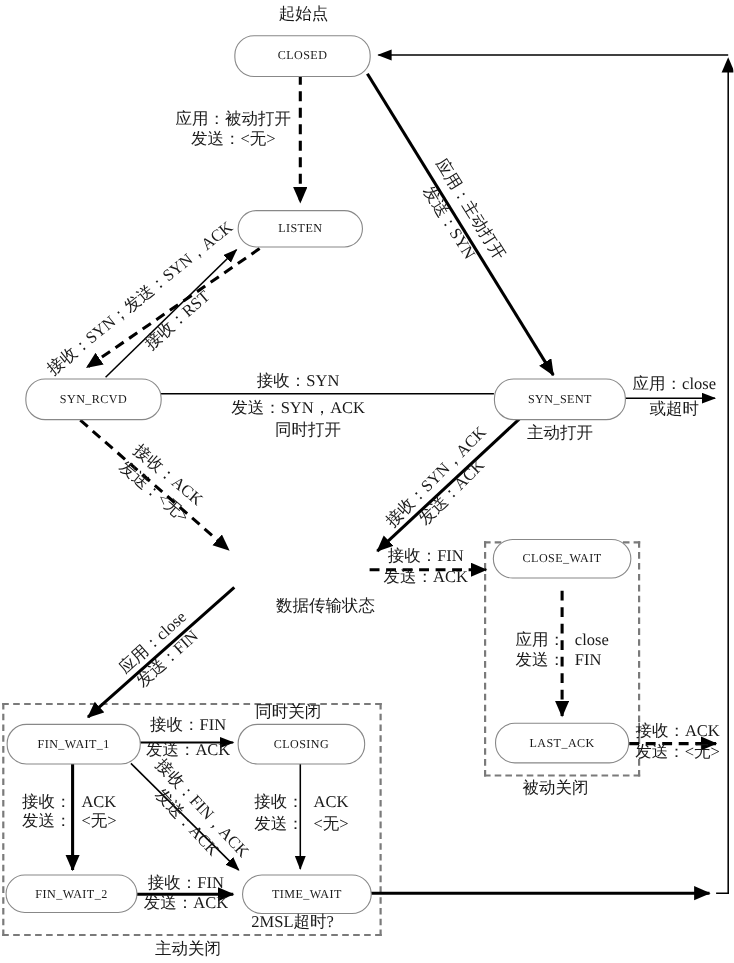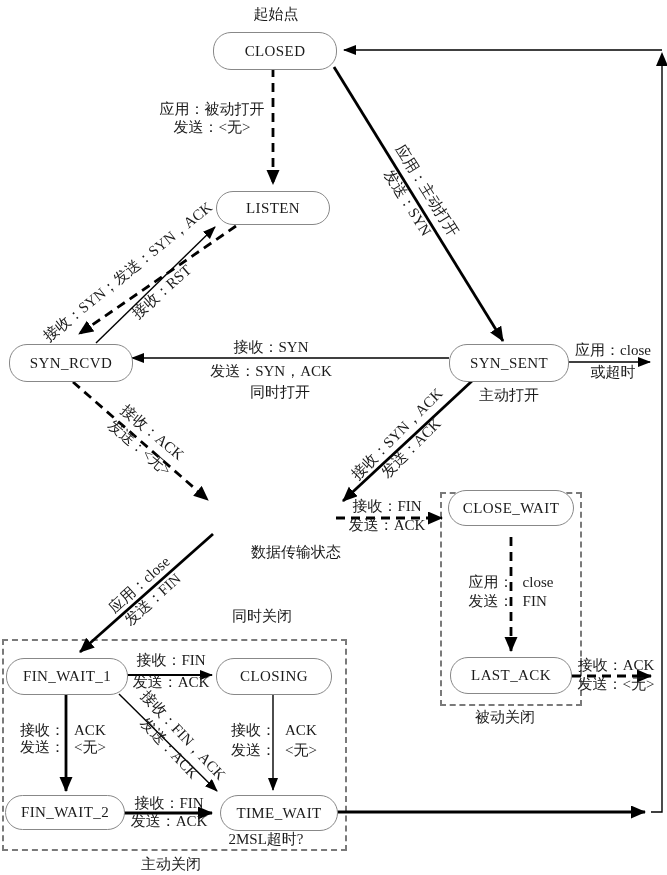--- a/index.html
+++ b/index.html
@@ -2,21 +2,21 @@
 <html><head>
 <meta charset="utf-8">
 <style>
   html,body{margin:0;padding:0;background:#ffffff;}
   .canvas{position:relative;width:667px;height:875px;background:#ffffff;overflow:hidden;
           font-family:"Liberation Serif","DejaVu Serif",serif;color:#1a1a1a;}
   .dbox{position:absolute;border:2px dashed #7a7a7a;z-index:1;}
   svg.wires{position:absolute;left:0;top:0;z-index:2;}
   .node{position:absolute;z-index:3;background:#fff;border:1.5px solid #888;border-radius:18px;
         display:flex;align-items:center;justify-content:center;
-        font-size:15px;letter-spacing:.4px;white-space:nowrap;}
+        font-size:11px;letter-spacing:.4px;white-space:nowrap;}
   .lbl{position:absolute;z-index:4;transform:translate(-50%,-50%);text-align:center;
        white-space:nowrap;font-size:15px;line-height:19px;}
   .grid2{display:grid;grid-template-columns:auto auto;column-gap:9px;}
   .gl{text-align:right;}
   .gr{text-align:left;}
   .tk{stroke:#000;stroke-width:2.8;fill:none;}
   .md{stroke:#000;stroke-width:2;fill:none;}
   .tn{stroke:#000;stroke-width:1.4;fill:none;}
   .dsh{stroke-dasharray:9 6;}
 </style>
@@ -55,34 +55,34 @@
     <path class="tn" d="M273 694 L273 790" marker-end="url(#ahs)"></path>
     <path class="tk" d="M124 813 L212 813" marker-end="url(#ahb)"></path>
     <path class="tk" d="M334 812 L645 812" marker-end="url(#ahb)"></path>
     <path class="tn" d="M651 812 L662 812 L662 64"></path>
     <polygon points="662,52 656,66 668,66" fill="#000"></polygon>
     <path class="tn" d="M662 50 L344 50" marker-end="url(#ahs)"></path>
   </svg>
 
   <div class="node" style="left:213px;top:32px;width:122px;height:36px;">CLOSED</div>
   <div class="node" style="left:216px;top:191px;width:112px;height:32px;">LISTEN</div>
-  <div class="node" style="left:9px;top:344px;width:122px;height:36px;">SYN_RCVD</div>
+  <div class="node" style="left:23px;top:344px;width:122px;height:36px;">SYN_RCVD</div>
   <div class="node" style="left:449px;top:344px;width:118px;height:36px;">SYN_SENT</div>
   <div class="node" style="left:448px;top:490px;width:124px;height:34px;">CLOSE_WAIT</div>
   <div class="node" style="left:450px;top:657px;width:120px;height:35px;">LAST_ACK</div>
   <div class="node" style="left:6px;top:658px;width:120px;height:35px;">FIN_WAIT_1</div>
   <div class="node" style="left:216px;top:658px;width:114px;height:35px;font-family:Liberation Serif, serif;">CLOSING</div>
   <div class="node" style="left:5px;top:795px;width:118px;height:33px;">FIN_WAIT_2</div>
   <div class="node" style="left:220px;top:795px;width:116px;height:34px;">TIME_WAIT</div>
 
   <div class="lbl" style="left:276px;top:14px;">起始点</div>
   <div class="lbl" style="left:509px;top:395px;font-family:Liberation Serif, serif;">主动打开</div>
   <div class="lbl" style="left:280px;top:392px;">同时打开</div>
   <div class="lbl" style="left:284px;top:552px;margin-left:12px;">数据传输状态</div>
-  <div class="lbl" style="left:262px;top:616px;">同时关闭</div>
+  <div class="lbl" style="left:262px;top:648px;">同时关闭</div>
   <div class="lbl" style="left:266px;top:839px;">2MSL超时?</div>
   <div class="lbl" style="left:171px;top:864px;">主动关闭</div>
   <div class="lbl" style="left:505px;top:717px;">被动关闭</div>
 
   <div class="lbl" style="left:212px;top:118px;line-height:18px;">
     <div>应用：被动打开</div>
     <div>发送：&lt;无&gt;</div>
   </div>
   <div class="lbl" style="left:271px;top:359px;line-height:24px;">
     <div>接收：SYN</div>

